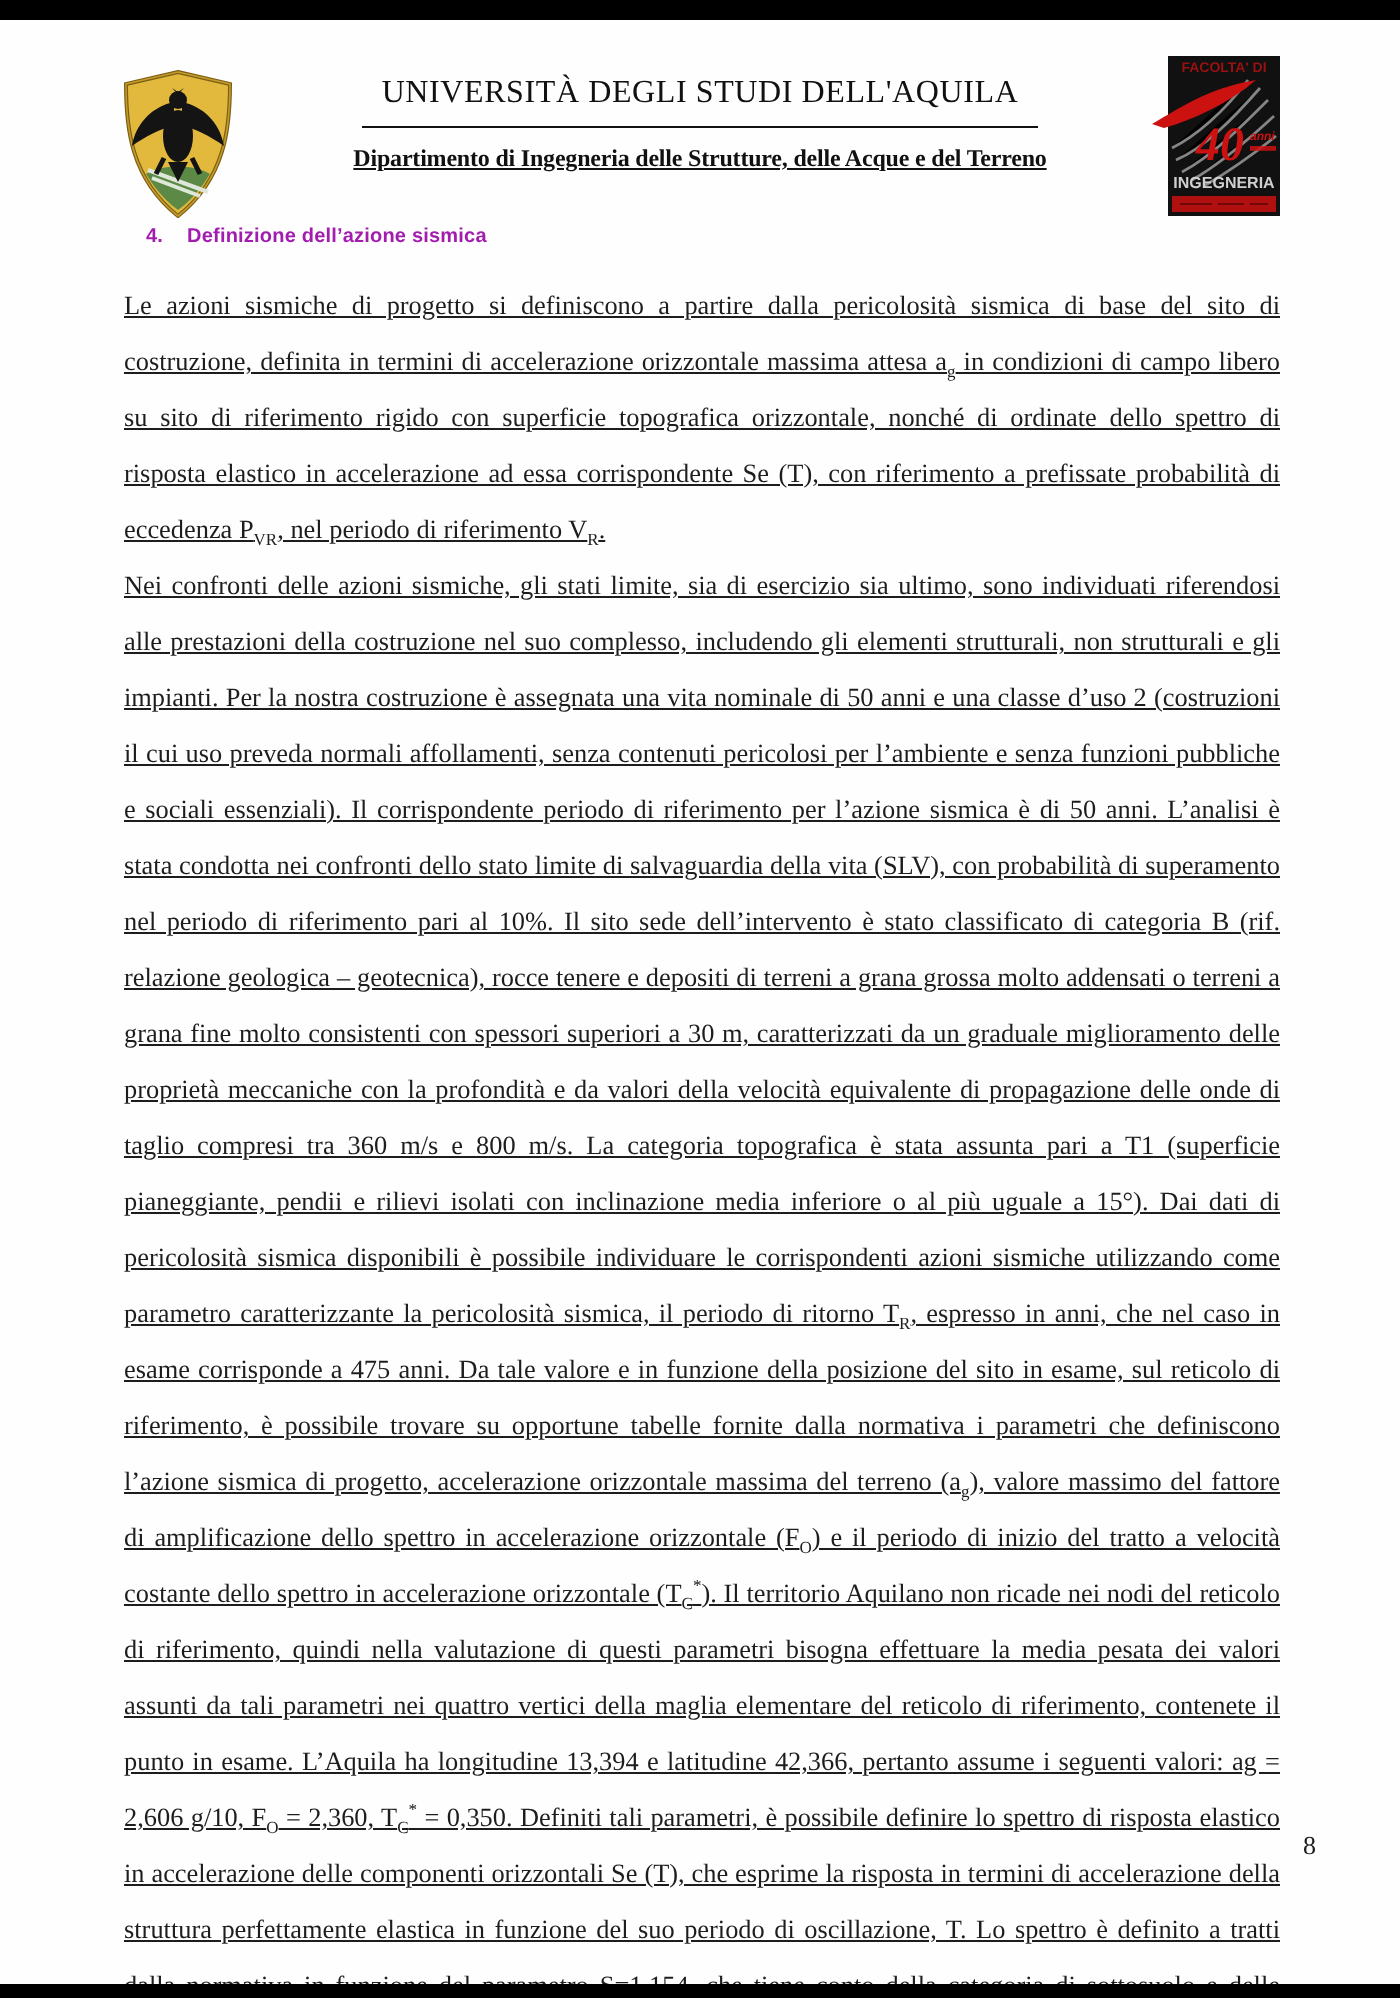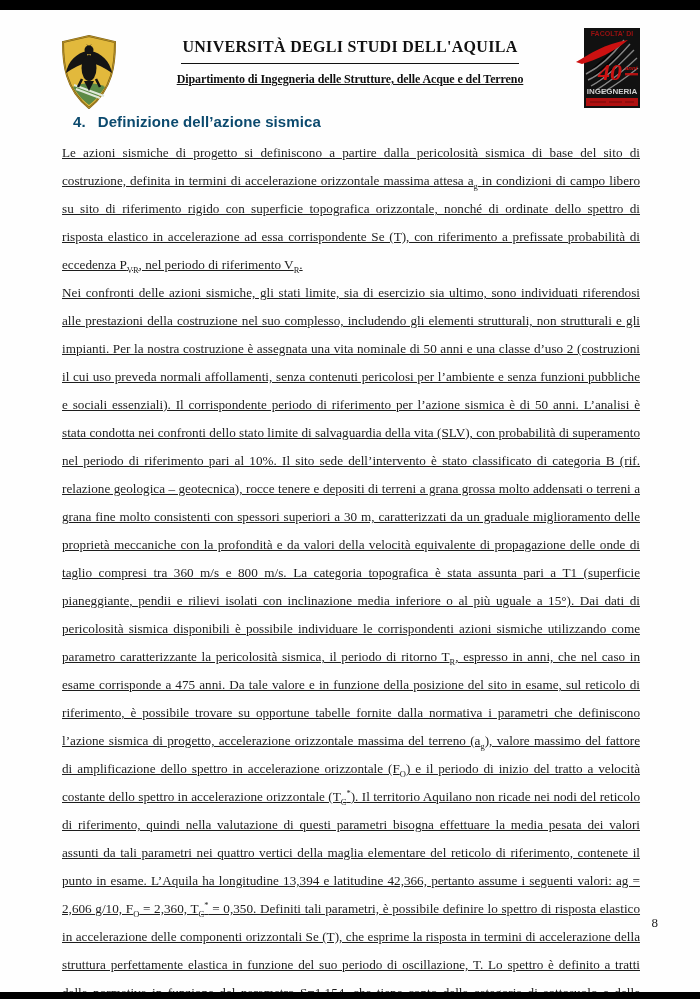--- a/index.html
+++ b/index.html
@@ -11,35 +11,35 @@
     position:absolute;top:10px;left:0;width:700px;height:982px;background:#fefefe;
   }
   
   .header{position:relative;height:100px;}
   .crest{position:absolute;left:60px;top:25px;width:58px;height:74px;}
   .faculty-logo{position:absolute;right:60px;top:18px;width:64px;height:80px;overflow:visible;}
   .header-center{
     width:470px;margin:0 auto;padding-top:28px;text-align:center;color:#111;
   }
   .uni-title{
-    font-family:"Liberation Serif", serif;font-weight:bold;font-size:16px;
+    font-family:"Liberation Serif", serif;font-weight:normal;font-size:16px;
     letter-spacing:0.3px;white-space:nowrap;
   }
   .uni-divider{
     width:338px;height:0;border-bottom:1.6px solid #111;margin:7px auto 8px auto;
   }
   .dept-title{
     font-family:"Liberation Serif", serif;font-weight:bold;font-size:12px;
     letter-spacing:-0.1px;white-space:nowrap;text-decoration:underline;
   }
   
   .section-heading{
     position:absolute;left:73px;top:103px;
-    font-family:"Liberation Sans", sans-serif;font-weight:bold;font-size:15px;
-    color:#0c4a6e;letter-spacing:0.1px;
+    font-family:"Liberation Sans", sans-serif;font-weight:bold;font-size:10px;
+    color:#a21caf;letter-spacing:0.1px;
   }
   .section-heading .num{margin-right:12px;}
   
   .content{
     position:absolute;left:62px;top:129px;width:578px;
     font-size:13.2px;line-height:28px;color:#1d1d1d;
     text-align:justify;
   }
   .content p{margin:0;text-decoration:underline;}
   .content sub{font-size:8.5px;line-height:0;}

